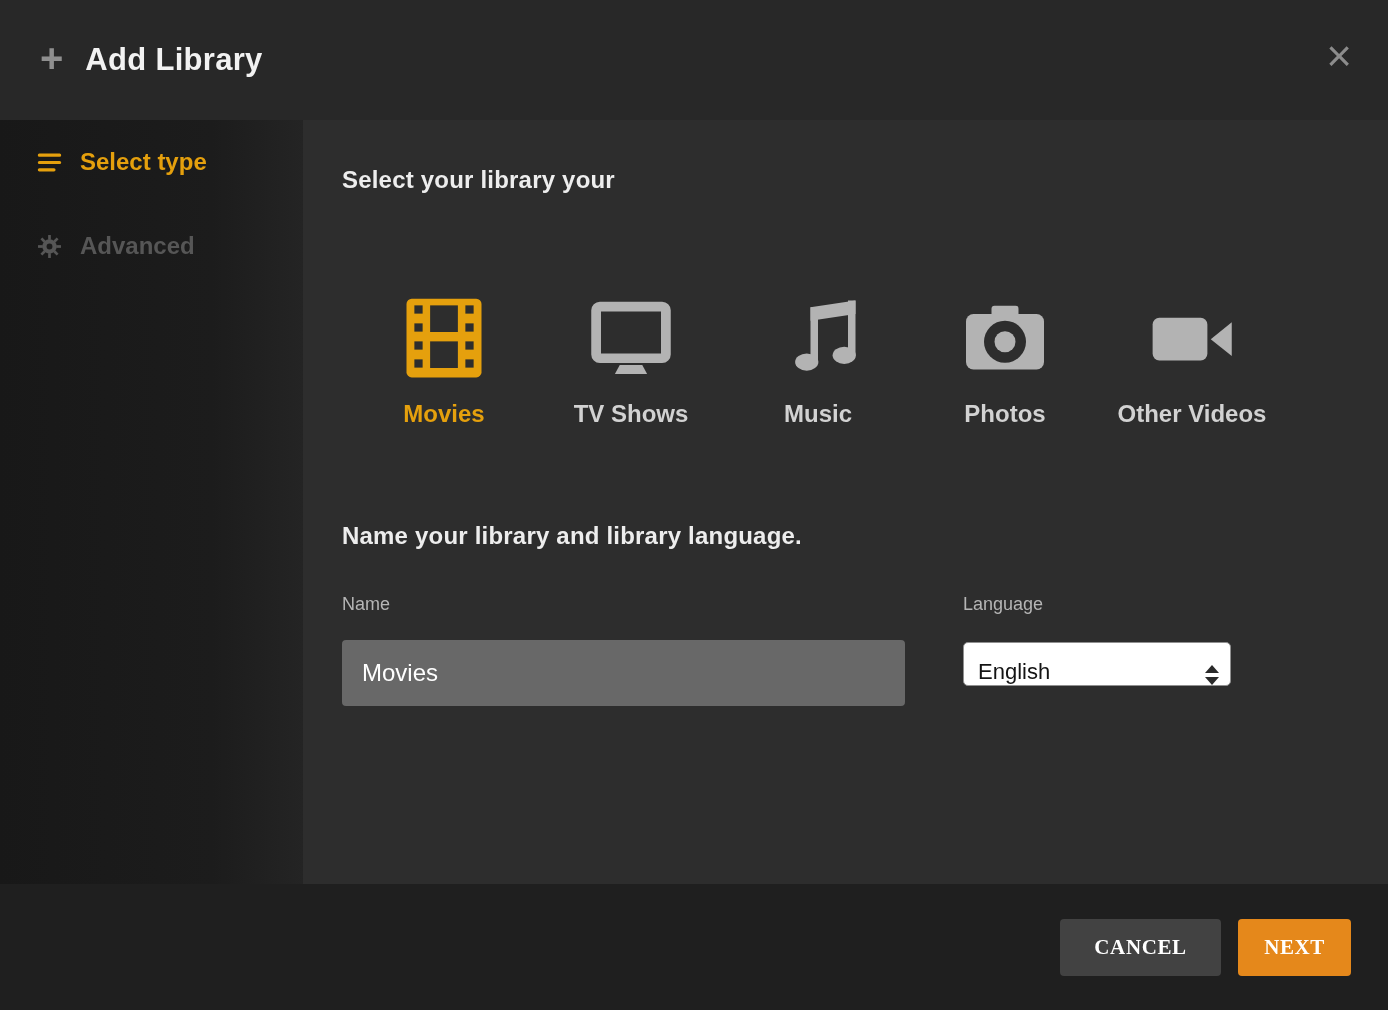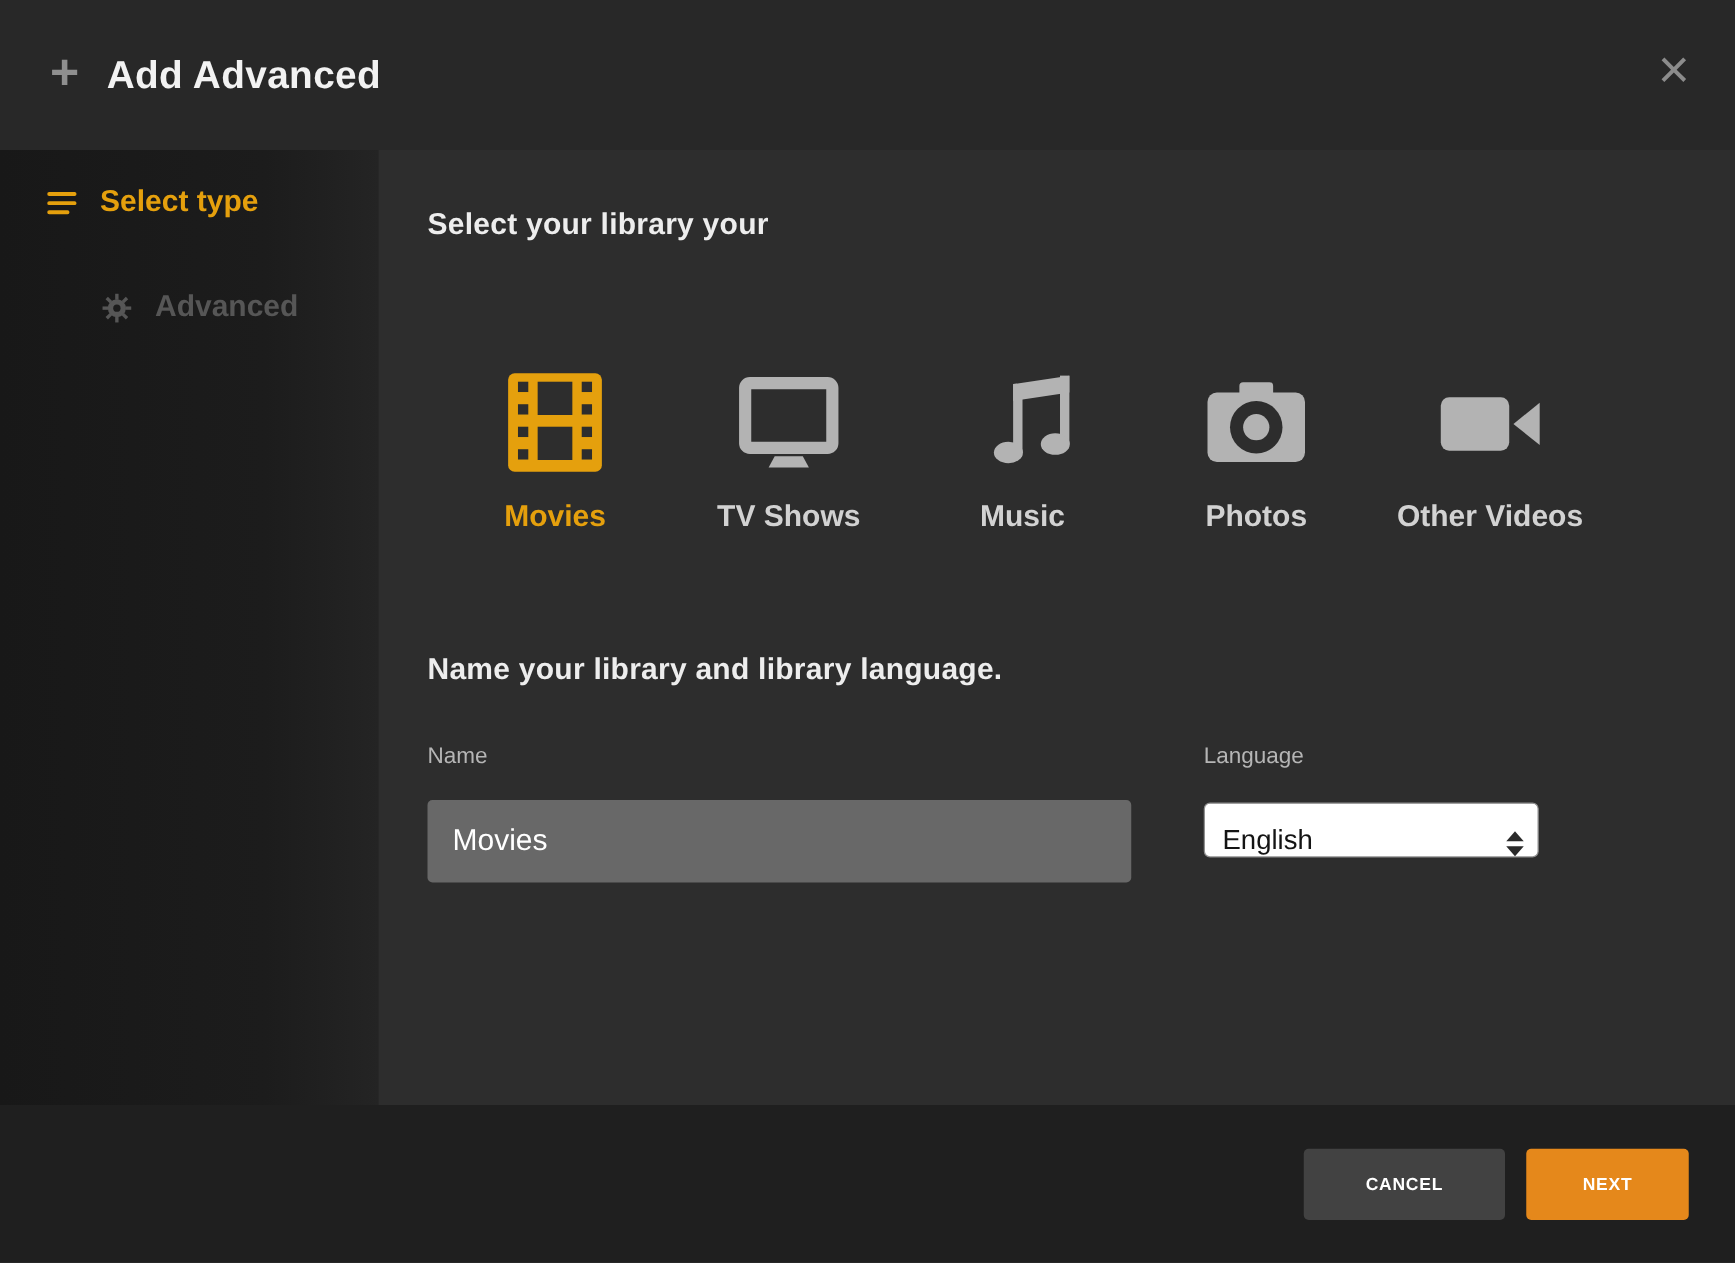--- a/index.html
+++ b/index.html
@@ -46,21 +46,21 @@
   }
   .side-item .side-icon {
     width:27px; height:27px; margin-right:17px; flex:0 0 27px;
     display:flex; align-items:center; justify-content:center;
   }
   .side-item .side-label { font-size:24px; font-weight:600; }
   .side-item.active { color:#e5a00d;text-align:right; }
   .side-item.active .side-label { color:#e5a00d; }
   .side-item.normal { color:#c9c9c9; }
   .side-item.normal .side-label { color:#ececec; }
-  .side-item.disabled { color:#565656; cursor:default;margin-left:44px; }
+  .side-item.disabled { color:#565656; cursor:default; }
   .side-item.disabled .side-label { color:#565656; }
 
   .content {
     flex:1; background:#2d2d2d;
     padding:46px 40px 0 39px;
   }
   .section-title {
     font-size:24px; font-weight:600; color:#ededed;
     line-height:28px; letter-spacing:0.2px;
   }
@@ -108,35 +108,35 @@
 
   
   .dlg-footer {
     height:126px; flex:0 0 126px;
     background:#1f1f1f;
     display:flex; align-items:center; justify-content:flex-end;
     padding-right:37px; gap:17px;
   }
   .btn {
     height:57px; border:none; border-radius:4px;
-    font-family:Liberation Sans, sans-serif;
-    font-weight:700; font-size:14px; letter-spacing:0.6px;
+    font-family:Liberation Serif, serif;
+    font-weight:700; font-size:21px; letter-spacing:0.6px;
     color:#ffffff; cursor:pointer;
   }
   .btn-cancel { width:161px; background:#424242; }
-  .btn-next   { width:130px; background:#e5881b; }
+  .btn-next   { width:113px; background:#e5881b; }
 
   svg { display:block; }
 </style>
 </head>
 <body>
 
 <div class="dlg-header">
   <span class="plus-glyph">+</span>
-  <div class="dlg-title">Add Advanced</div>
+  <div class="dlg-title">Add Library</div>
   <span class="close-btn">×</span>
 </div>
 
 <div class="dlg-middle">
 
   <div class="sidebar">
 
     <div class="side-item active">
       <span class="side-icon">
         <svg width="27" height="27" viewBox="0 0 24 24">

